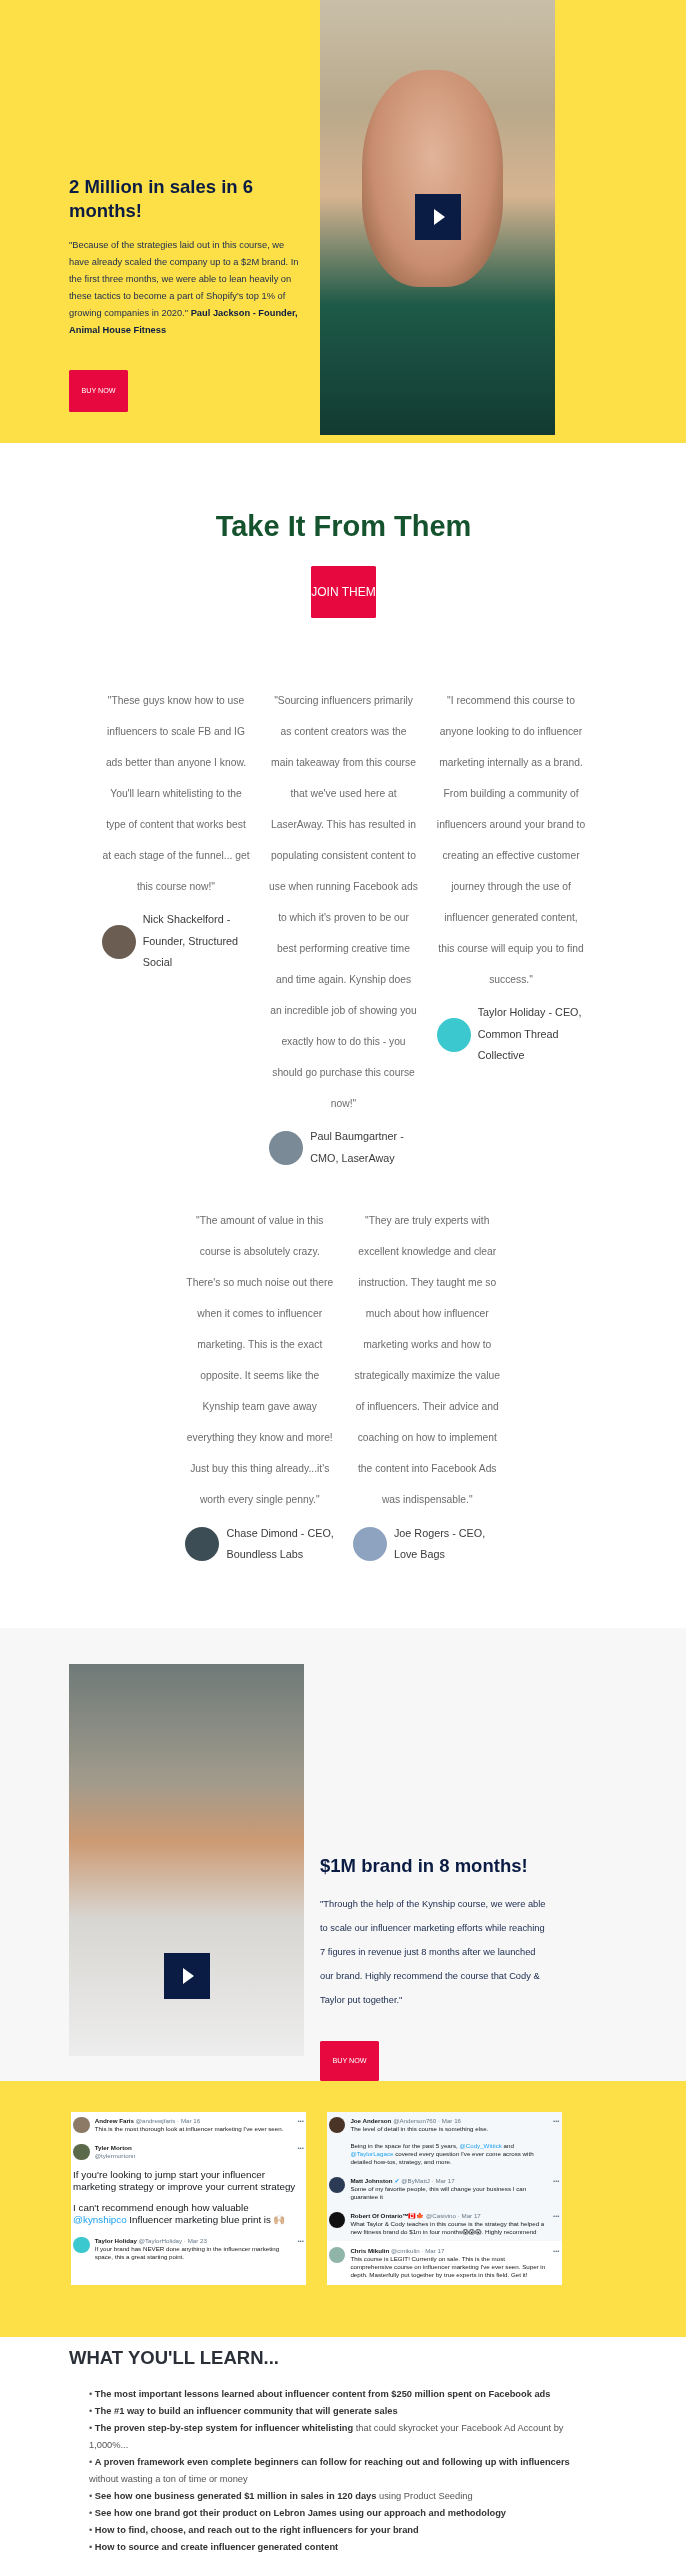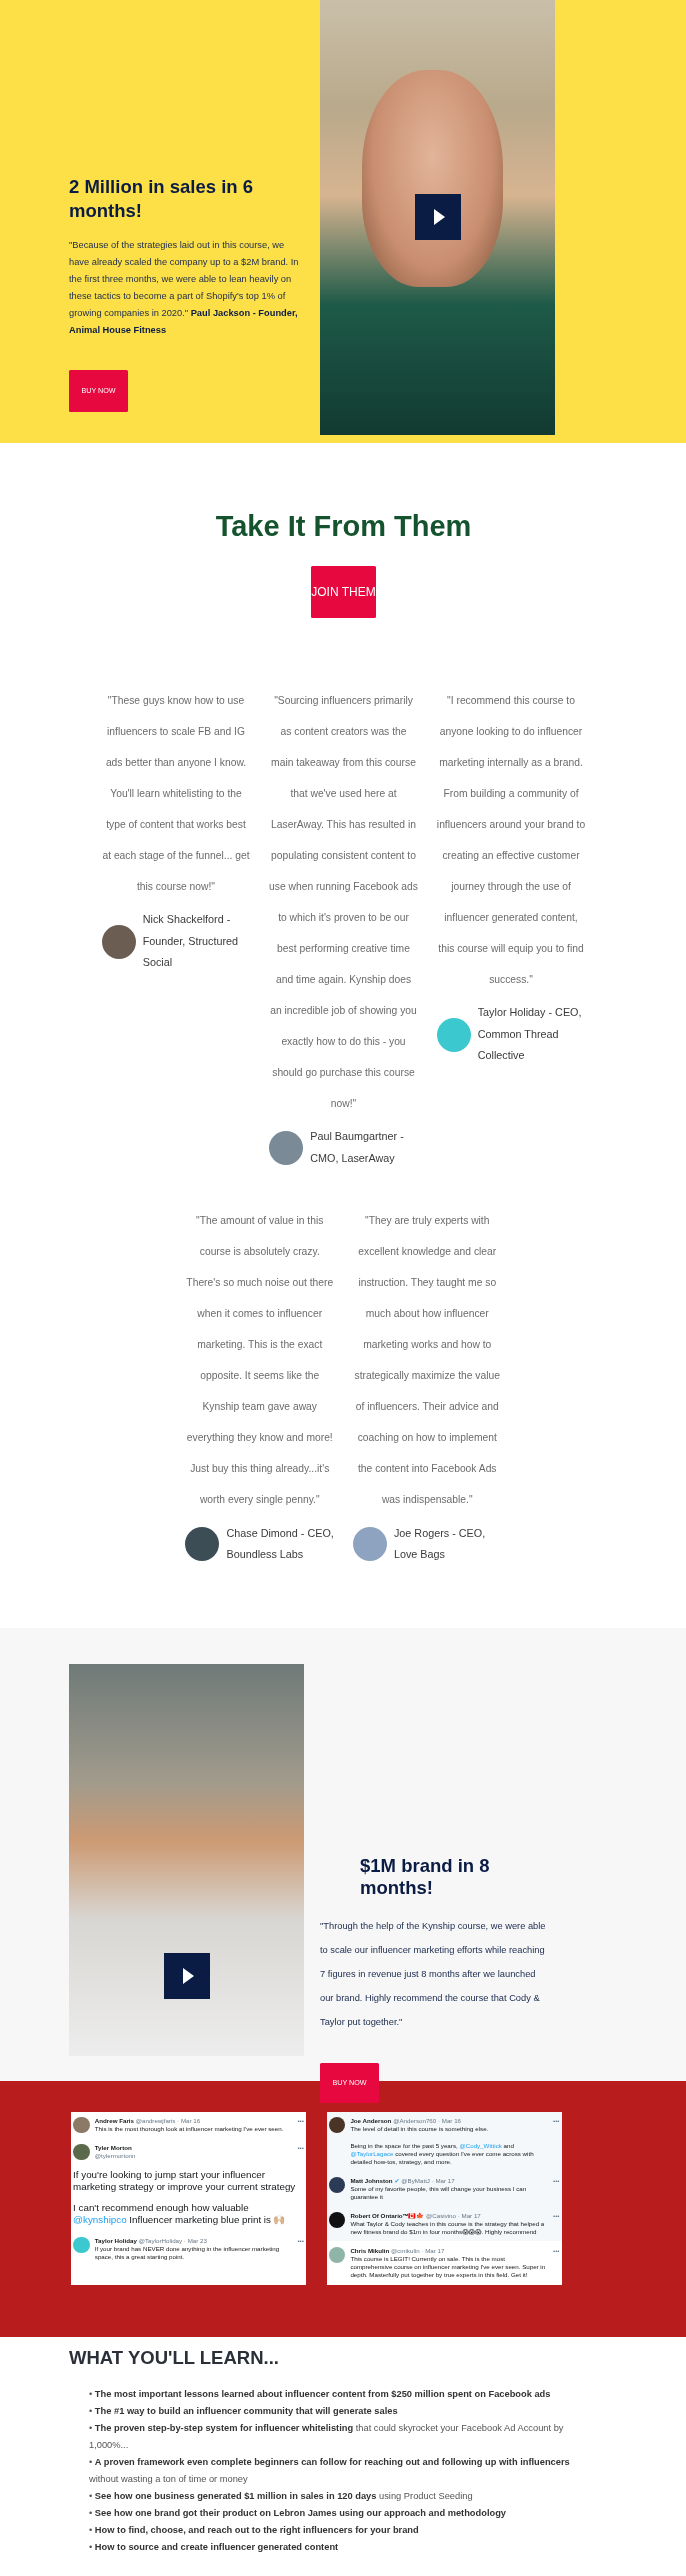--- a/index.html
+++ b/index.html
@@ -31,25 +31,25 @@
   .tauthor { display: flex; align-items: center; gap: 7.2px; text-align: left; margin-top: 7.2px; }
   .avatar { width: 34px; height: 34px; border-radius: 50%; flex-shrink: 0; }
   .tname { font-size: 10.8px; line-height: 21.6px; color: #3a3a3a; font-weight: 400; }
   .tgrid.two { margin-top: 36px; }
 
   
   .m1 { background: #f7f7f7; height: 453px; position: relative; }
   .m1 .video { position: absolute; left: 69px; top: 36px; width: 235px; height: 620px; max-height: 620px; background: linear-gradient(180deg, #6f7a78 0%, #a19b8c 30%, #cc9a73 45%, #d8d6d2 65%, #ededed 100%); height: 618px; }
   .m1 .video { height: 620px; }
   .m1 .text { position: absolute; left: 320px; top: 227px; width: 227px; }
-  .m1 h2 { font-size: 18.5px; color: #0b1c44; font-weight: 700; margin-bottom: 15.5px; margin-left: 40px; }
+  .m1 h2 { font-size: 18.5px; color: #0b1c44; font-weight: 700; margin-bottom: 15.5px; }
   .m1 p { font-size: 9.3px; line-height: 24px; color: #1a2a4e; margin-bottom: 29px; }
 
   
-  .tweets { background: #b91c1c; padding: 31px 0 52px; }
+  .tweets { background: #fde047; padding: 31px 0 52px; }
   .tw-grid { display: flex; gap: 20.6px; margin-left: 71px; }
   .tw-card { background: #fff; width: 235px; }
   .tw-card.alt { background: #f5f8fa; }
   .tw { display: flex; gap: 5.2px; padding: 5.2px 2.1px; }
   .tw .av { width: 16.5px; height: 16.5px; border-radius: 50%; flex-shrink: 0; background: #8c7a66; }
   .tw .body { font-size: 6.2px; line-height: 8.2px; color: #14171a; flex: 1; }
   .tw .body b { font-weight: 700; }
   .tw .muted { color: #657786; }
   .tw .link { color: #1da1f2; }
   .tw .dots { color: #657786; font-size: 6.2px; }

